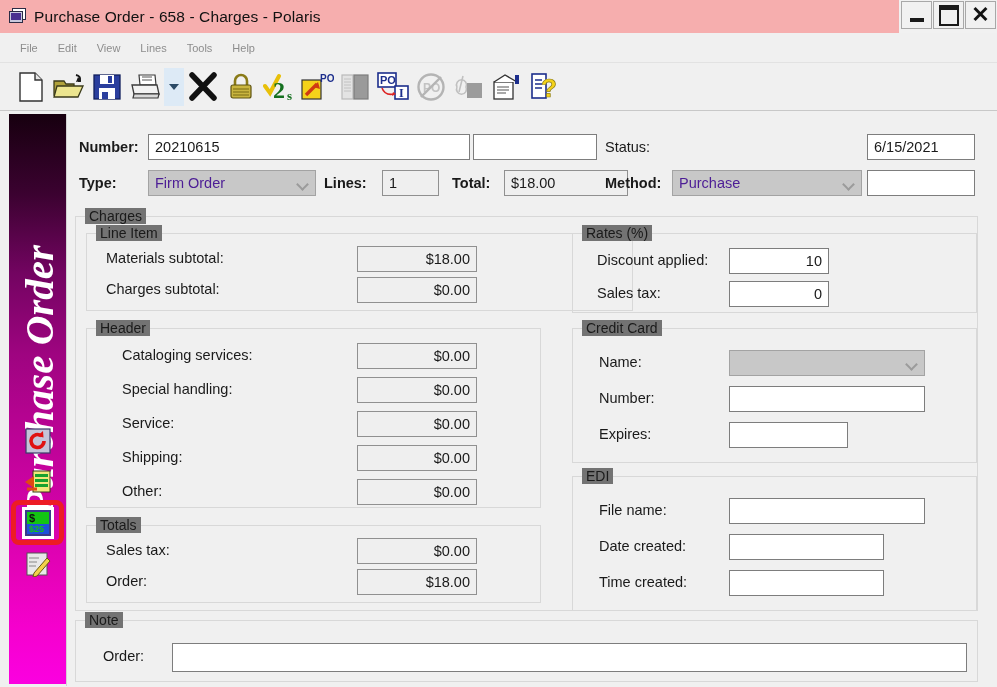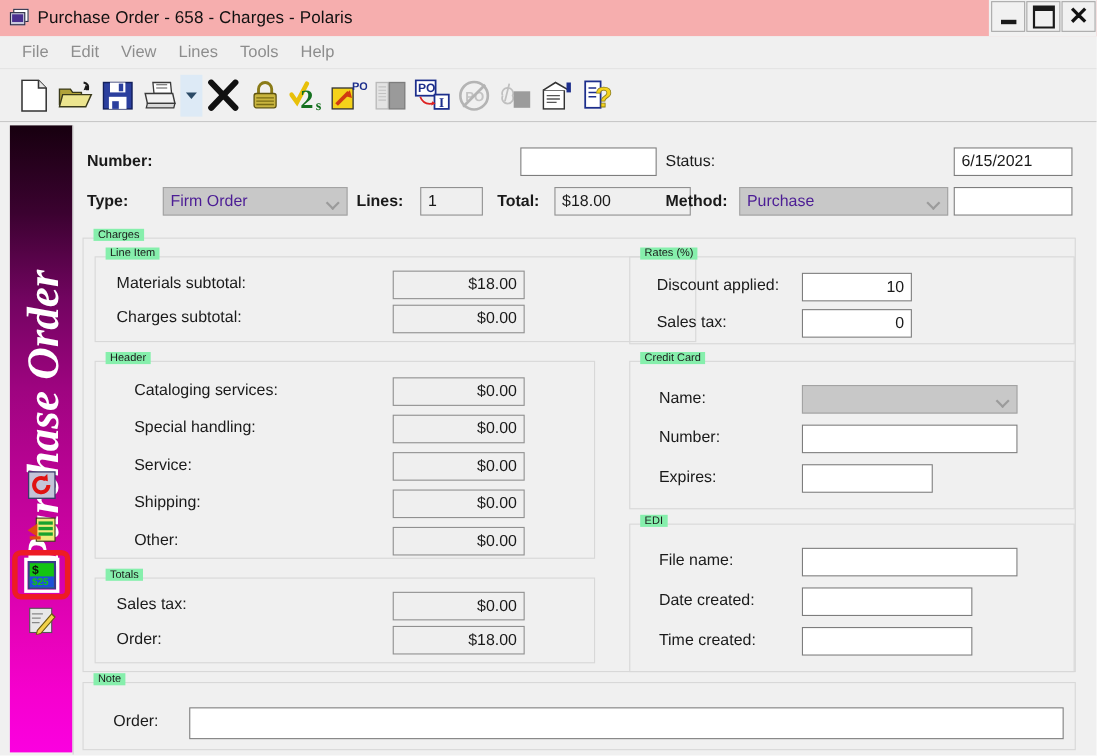--- a/index.html
+++ b/index.html
@@ -89,21 +89,21 @@
   
   .menubar {
     position: absolute; left: 0; top: 33px;
     width: 997px; height: 30px;
     background: #f0f0f0;
     display: flex; align-items: center;
     padding-left: 10px;
     border-bottom: 1px solid #e2e2e2;
   }
   .menuitem {
-    font-size: 15px; color: #8d8d8d;
+    font-size: 11px; color: #8d8d8d;
     padding: 2px 10px;
     white-space: nowrap;
   }
 
   
   .toolbar {
     position: absolute; left: 0; top: 63px;
     width: 997px; height: 48px;
     background: #f0f0f0;
     display: flex; align-items: center;
@@ -238,23 +238,23 @@
 
   
   .group {
     position: absolute;
     border: 1px solid #d8d8d8;
     background: transparent;
   }
   .group > .g-title {
     position: absolute;
     top: -9px; left: 9px;
-    background: #86efac;
+    background: #737373;
     padding: 0 4px;
-    font-size: 10px;
+    font-size: 14px;
     color: #1a1a1a;
     white-space: nowrap;
   }
 
   .row { position: absolute; display: flex; align-items: center; }
   .row .rlbl {
     font-size: 14.5px; color: #1a1a1a;
     white-space: nowrap;
   }
 
@@ -470,20 +470,21 @@
         </div>
       </div>
 
     </div>
   </div>
 
   <div class="content">
 
     <div class="hdr-row" style="top:16px;">
       <div class="lbl lbl-b" style="position:absolute;left:12px;">Number:</div>
+      <div class="fld" style="position:absolute;left:81px;width:322px;">20210615</div>
       <div class="fld" style="position:absolute;left:406px;width:124px;"></div>
       <div class="lbl" style="position:absolute;left:538px;">Status:</div>
       <div class="fld" style="position:absolute;left:800px;width:108px;">6/15/2021</div>
     </div>
 
     <div class="hdr-row" style="top:52px;">
       <div class="lbl lbl-b" style="position:absolute;left:12px;">Type:</div>
       <div class="combo-dis" style="position:absolute;left:81px;width:168px;">
         <span>Firm Order</span>
         <span class="chev"></span>

